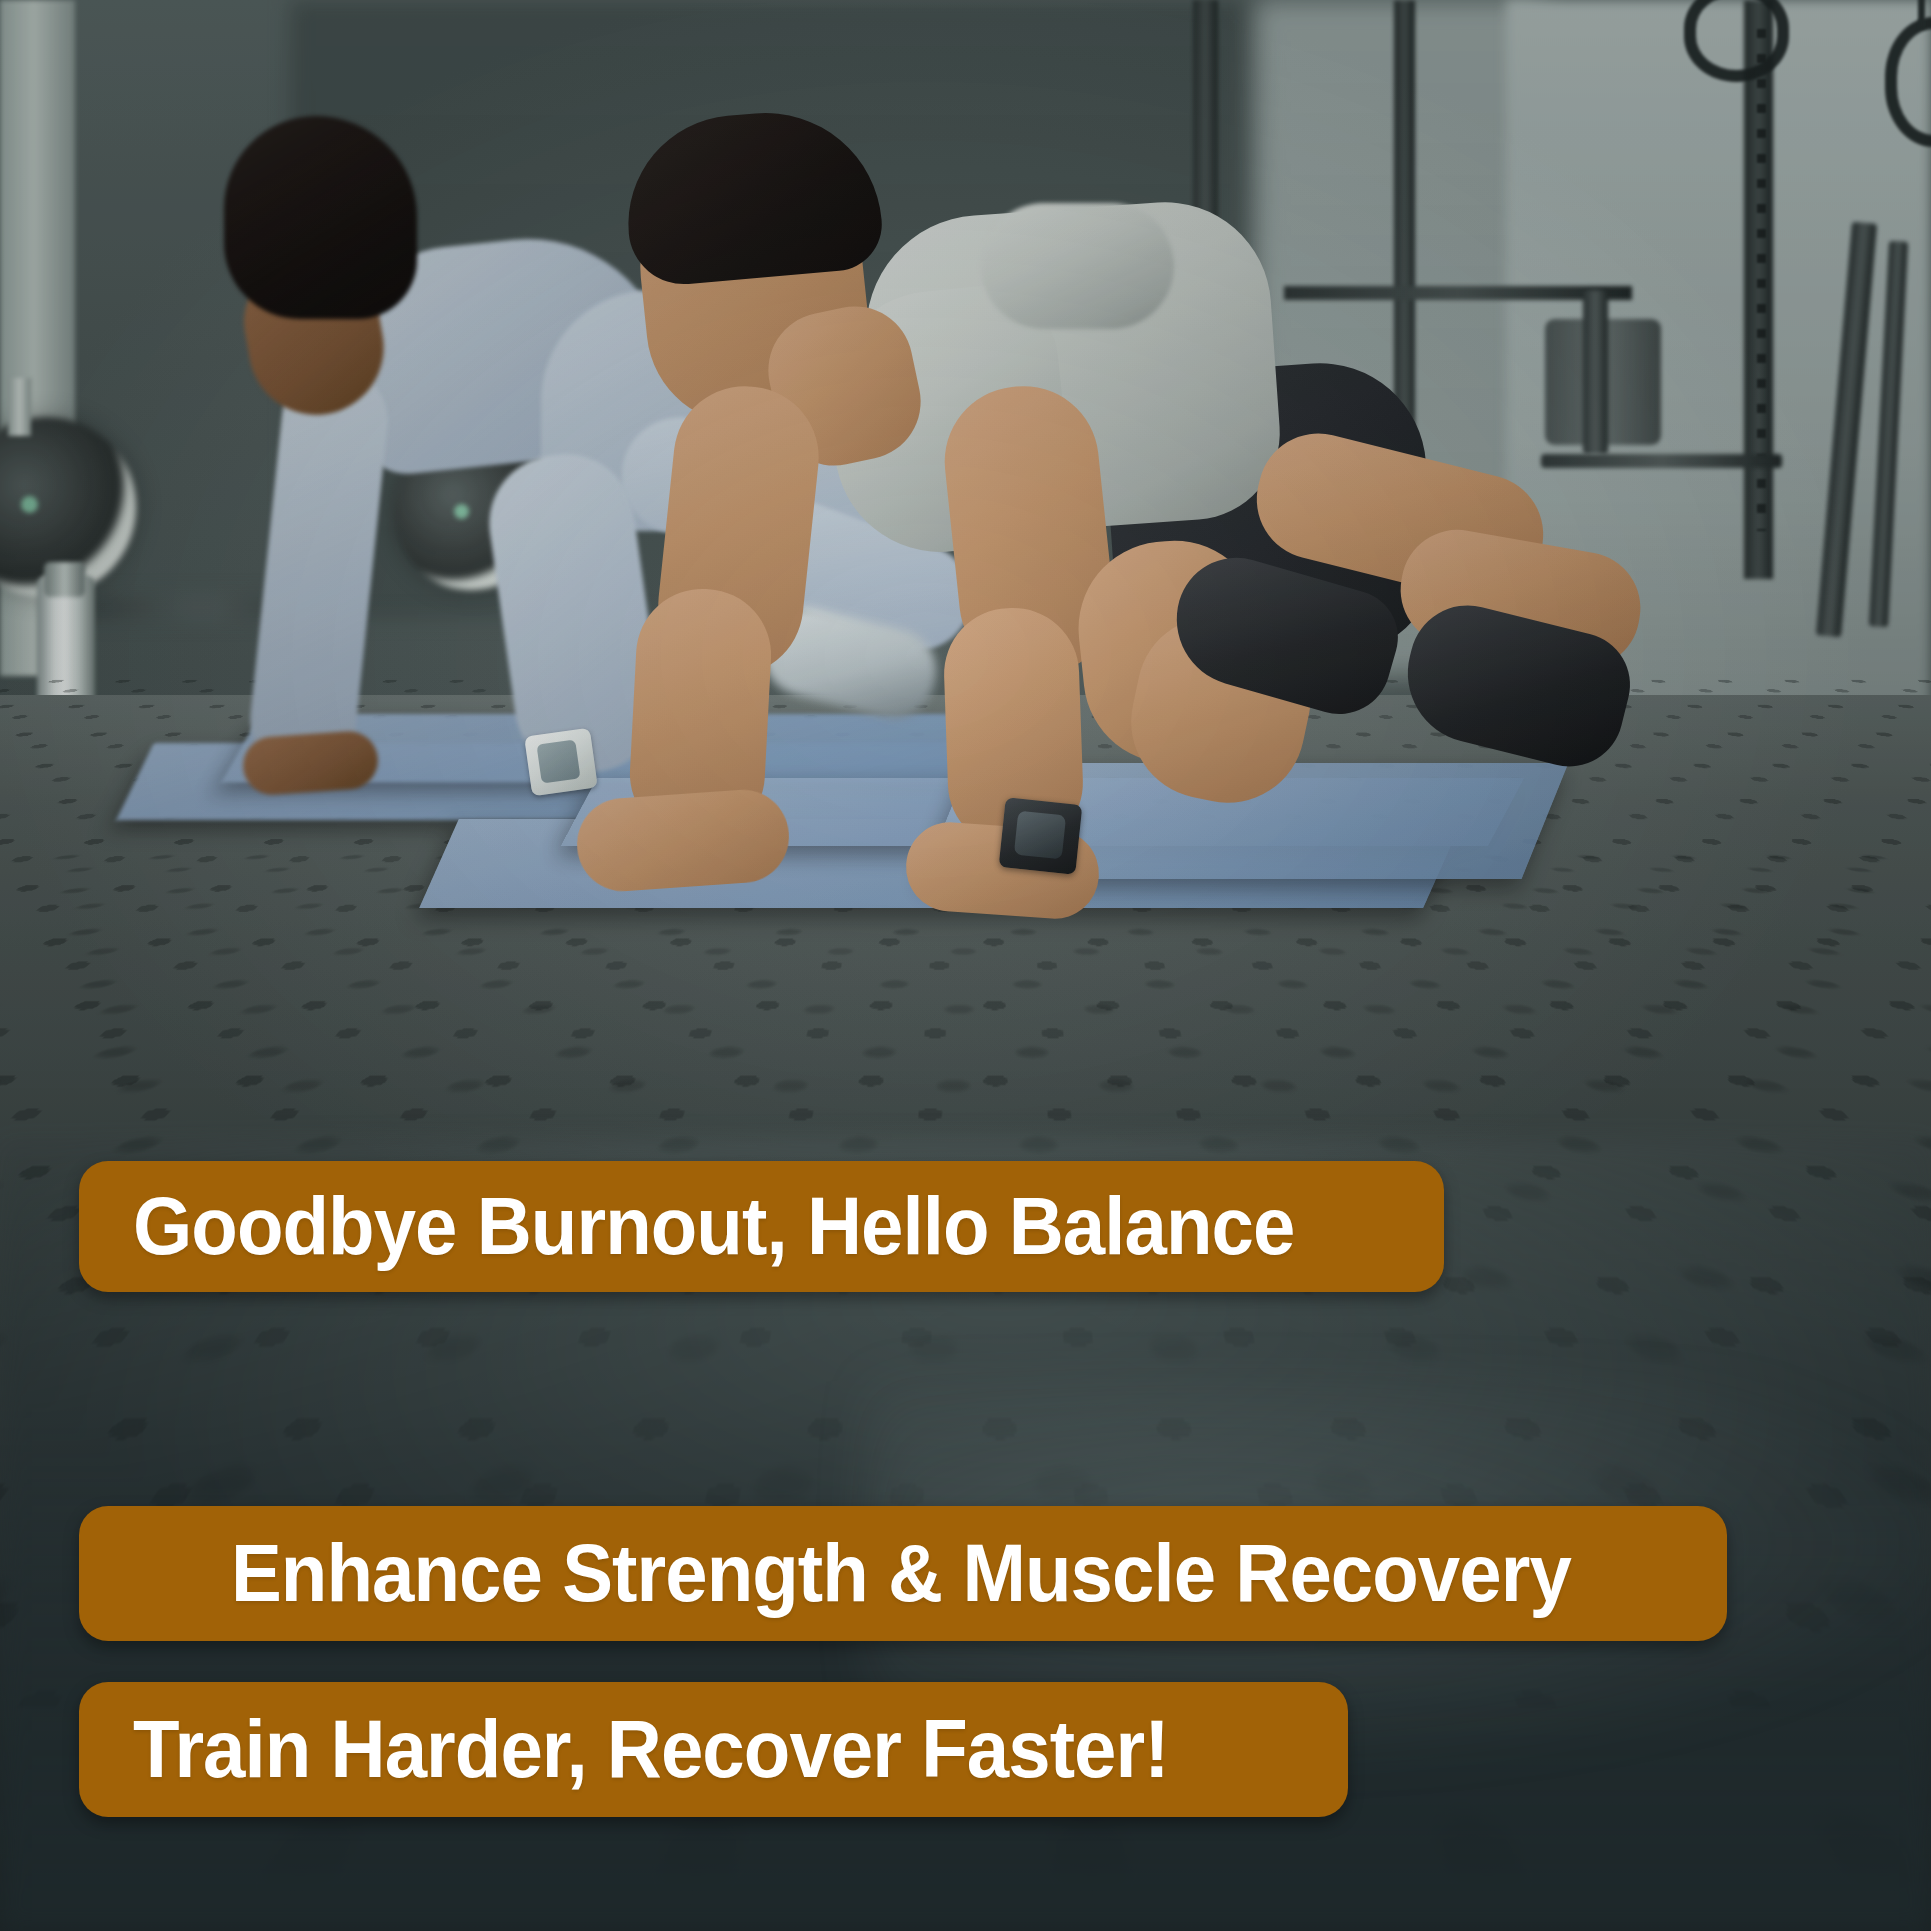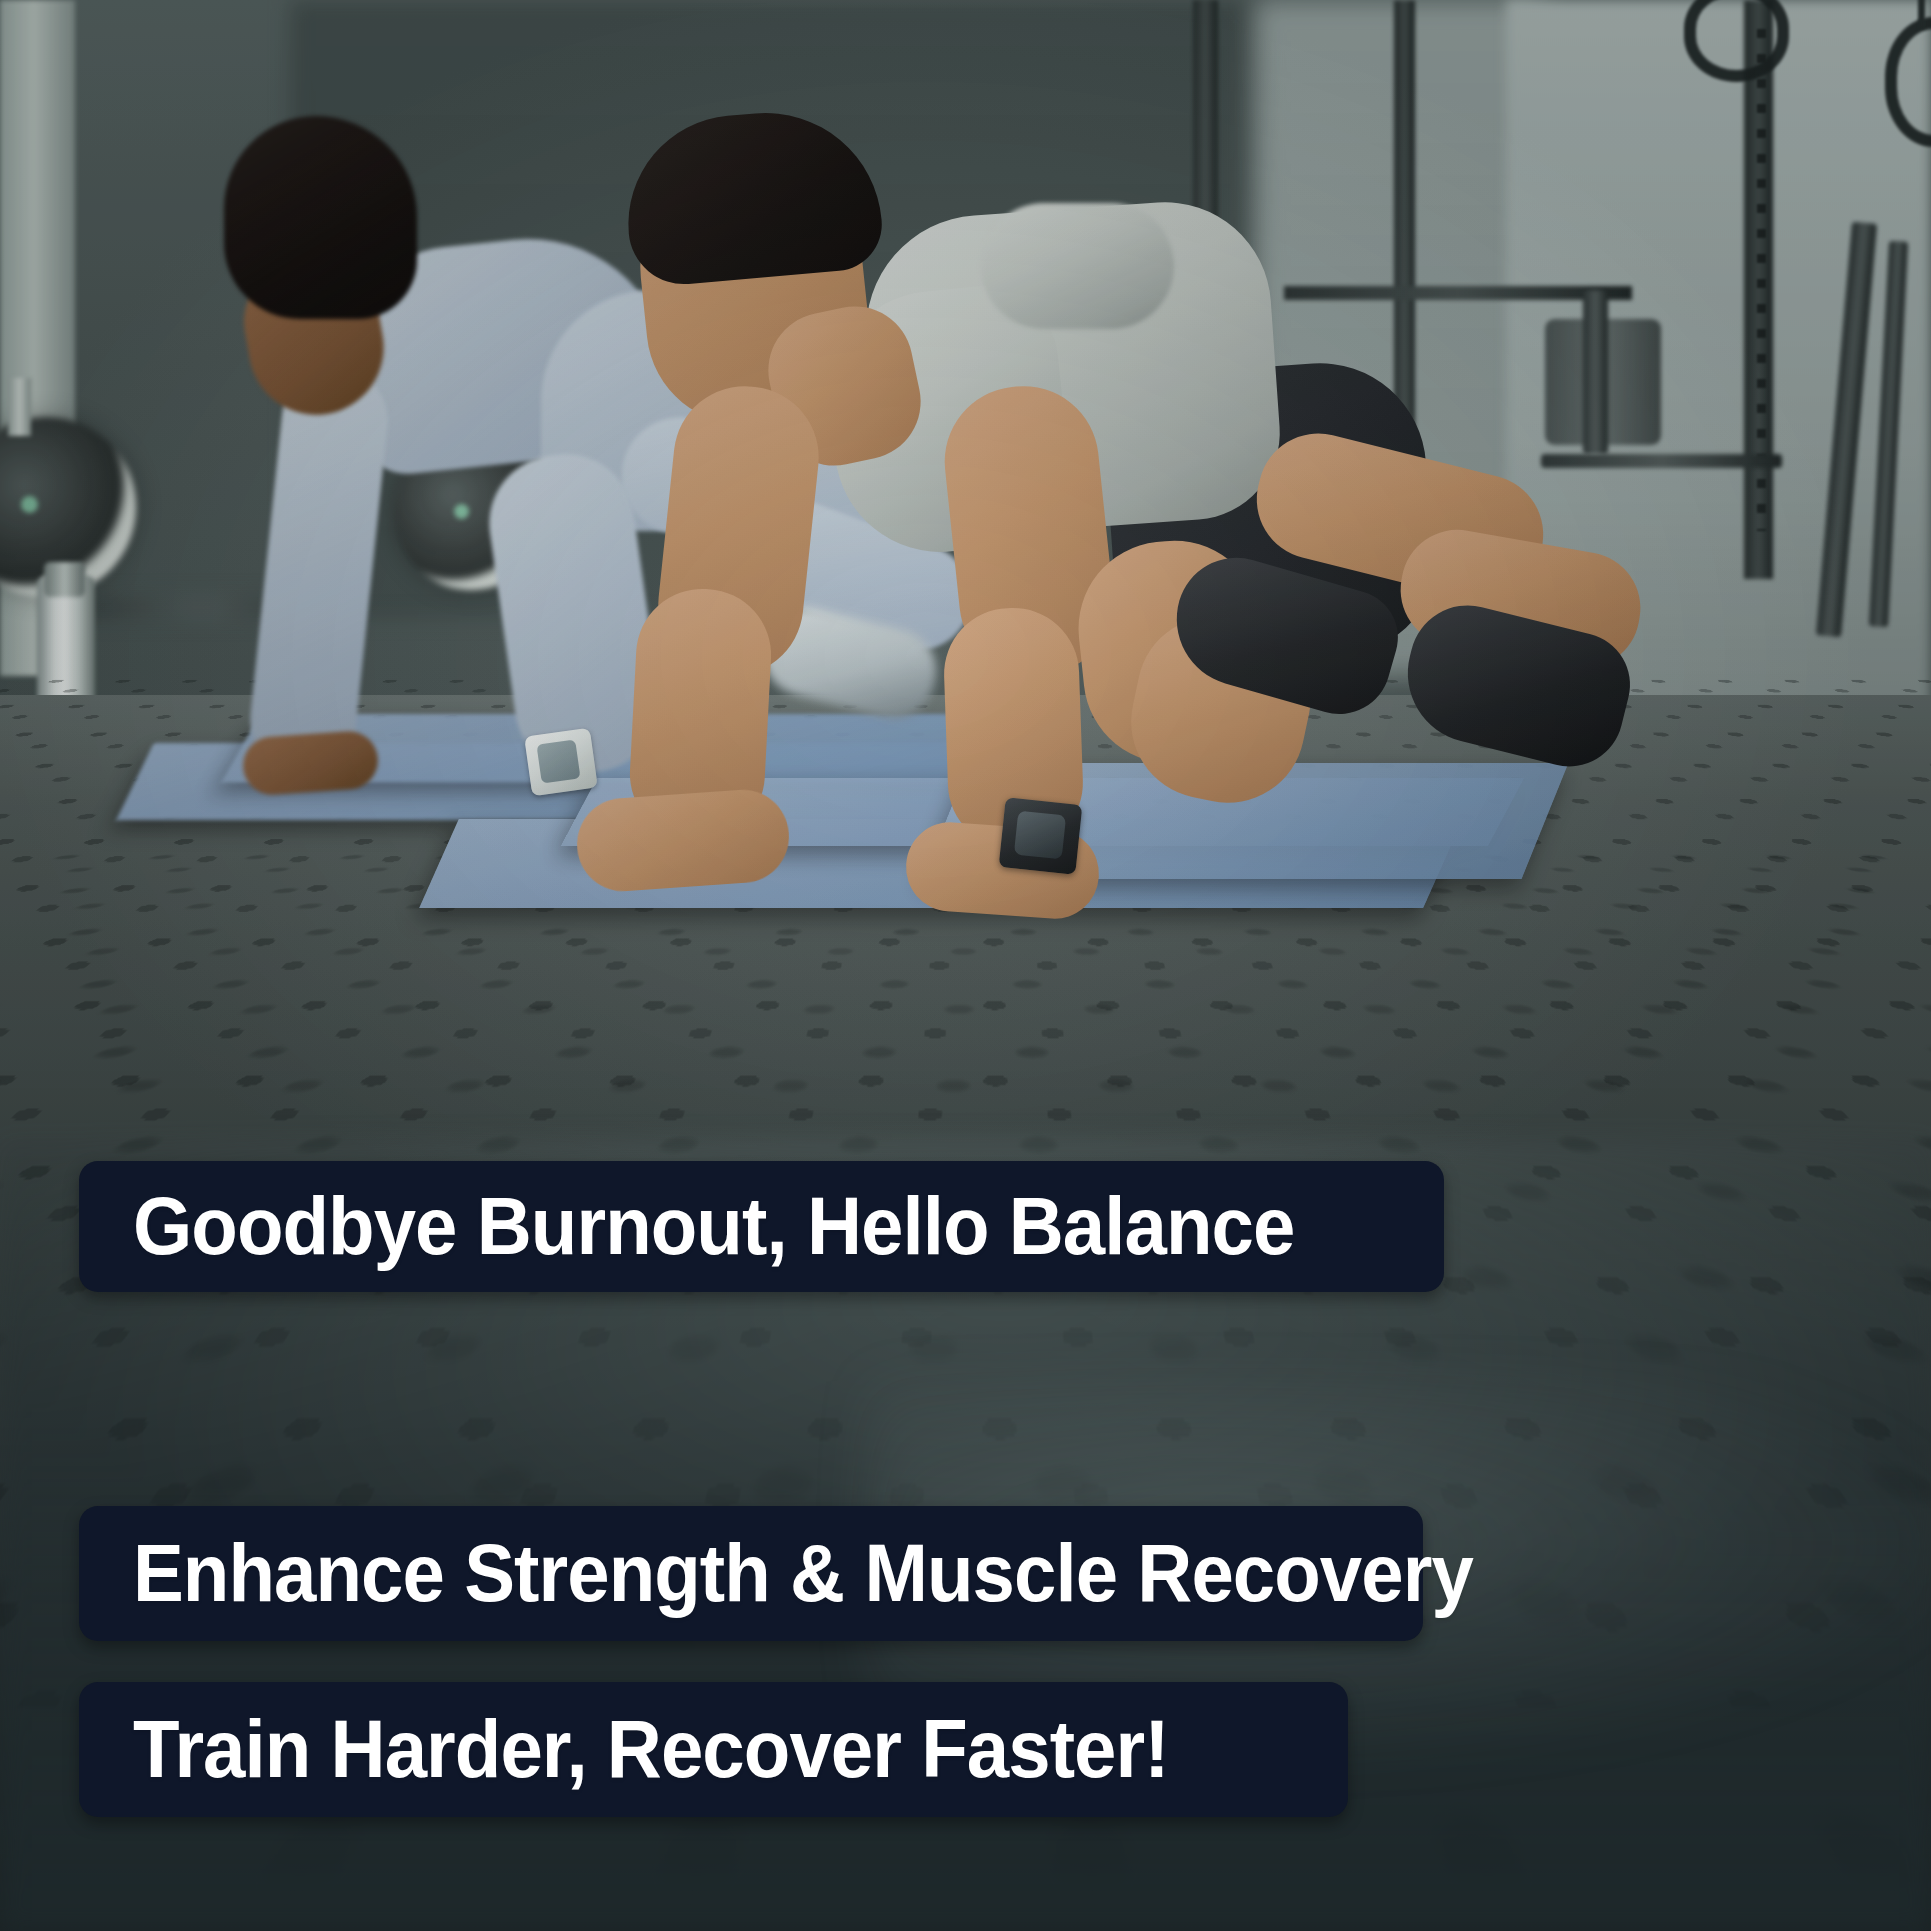--- a/index.html
+++ b/index.html
@@ -241,22 +241,22 @@
   
   .banners {
     position: absolute;
     left: 0; top: 0; width: 1931px; height: 1931px;
     pointer-events: none;
   }
   .banner {
     position: absolute;
     display: flex;
     align-items: center;
-    background: #0f172a;
-    border-radius: 19px;
+    background: #a16207;
+    border-radius: 29px;
     box-shadow: 0 6.8px 15.4px rgba(0,0,0,.35);
     pointer-events: auto;
     box-sizing: border-box;
   }
   .banner-text {
     color: #ffffff;
     font-family: "Liberation Sans", sans-serif;
     font-weight: 700;
     letter-spacing: -0.012em;
     white-space: nowrap;
@@ -265,21 +265,21 @@
     transform-origin: left center;
     text-shadow: 0 1.9px 3.9px rgba(0,0,0,.12);
   }
 
   #b1 { left: 79px;  top: 1161px; width: 1365px; height: 131px; padding-left: 54px; }
   #b1 .banner-text { font-size: 81px; }
 
   #b2 { left: 79px;  top: 1334px; width: 1072px; height: 133px; padding-left: 54px; }
   #b2 .banner-text { font-size: 79px; }
 
-  #b3 { left: 79px;  top: 1506px; width: 1344px; height: 135px; padding-left: 54px; }
+  #b3 { left: 79px;  top: 1506px; width: 1648px; height: 135px; padding-left: 82px; justify-content: center; }
   #b3 .banner-text { font-size: 81px; }
 
   #b4 { left: 79px;  top: 1682px; width: 1269px; height: 135px; padding-left: 54px; }
   #b4 .banner-text { font-size: 81px; }
 </style>
 </head>
 <body>
 
 <div id="poster">
 

